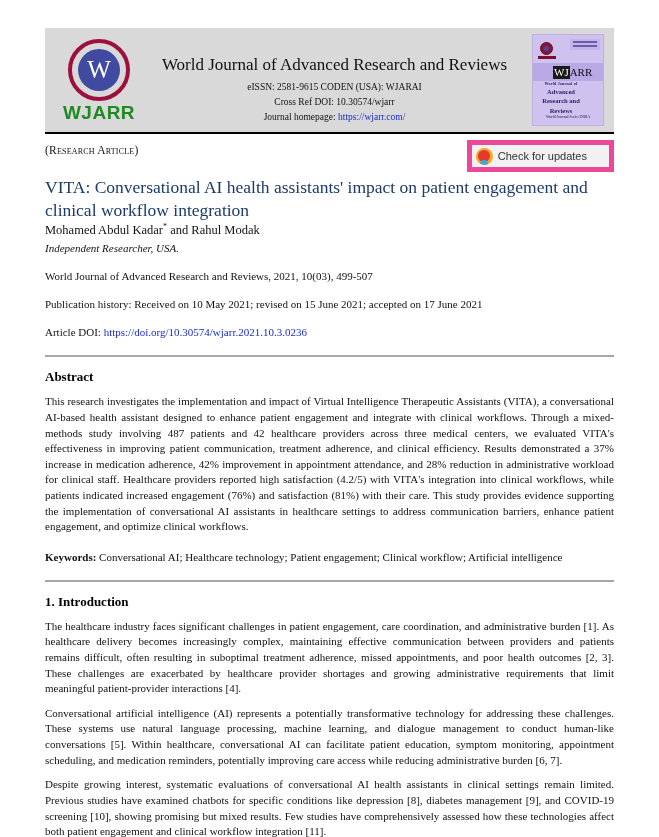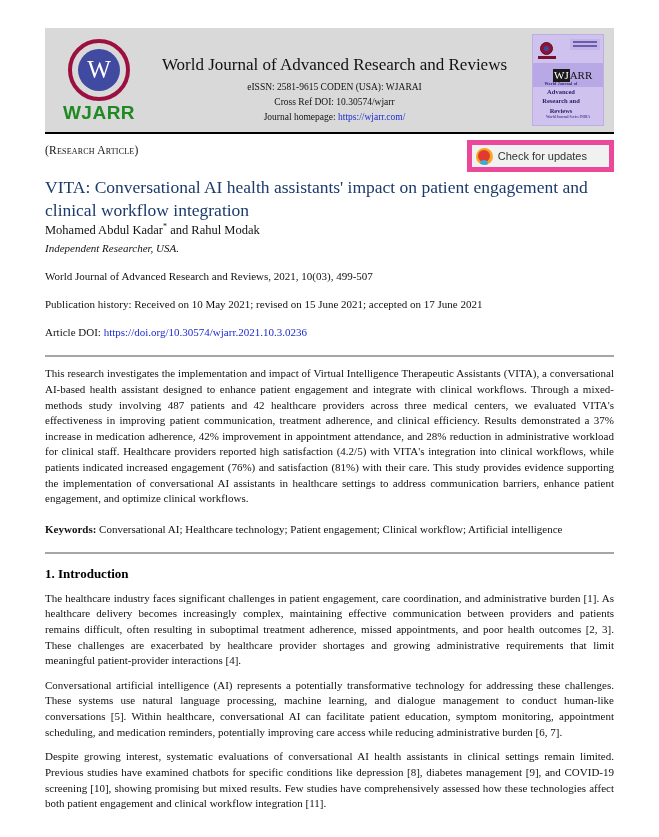--- a/index.html
+++ b/index.html
@@ -154,21 +154,21 @@
   }
   .cover-sealtext {
     position: absolute;
     left: 5px; top: 21px;
     width: 18px; height: 3px;
     background: #7a1030;
   }
   .cover-band {
     position: absolute;
     left: 0; right: 0; top: 28px;
-    height: 24px;
+    height: 18px;
     background: #b9a8e6;
     display: flex;
     align-items: center;
   }
   .cover-band .wj {
     background: #1a1a1a;
     color: #fff;
     font-family: "Liberation Serif", serif;
     font-size: 11px;
     padding: 0 1px;
@@ -387,20 +387,21 @@
     <div class="affiliation">Independent Researcher, USA.</div>
 
     <div class="citation">World Journal of Advanced Research and Reviews, 2021, 10(03), 499-507</div>
 
     <div class="pubhistory">Publication history: Received on 10 May 2021; revised on 15 June 2021; accepted on 17 June 2021</div>
 
     <div class="doi-line"><span>Article DOI: </span><a class="link" href="#">https://doi.org/10.30574/wjarr.2021.10.3.0236</a></div>
 
     <hr class="rule">
 
+    <div class="sec-heading-serif">Abstract</div>
     <p class="body">This research investigates the implementation and impact of Virtual Intelligence Therapeutic Assistants (VITA), a conversational AI-based health assistant designed to enhance patient engagement and integrate with clinical workflows. Through a mixed-methods study involving 487 patients and 42 healthcare providers across three medical centers, we evaluated VITA's effectiveness in improving patient communication, treatment adherence, and clinical efficiency. Results demonstrated a 37% increase in medication adherence, 42% improvement in appointment attendance, and 28% reduction in administrative workload for clinical staff. Healthcare providers reported high satisfaction (4.2/5) with VITA's integration into clinical workflows, while patients indicated increased engagement (76%) and satisfaction (81%) with their care. This study provides evidence supporting the implementation of conversational AI assistants in healthcare settings to address communication barriers, enhance patient engagement, and optimize clinical workflows.</p>
 
     <div class="keywords"><b>Keywords:</b><span> Conversational AI; Healthcare technology; Patient engagement; Clinical workflow; Artificial intelligence</span></div>
 
     <hr class="rule">
 
     <div class="sec-heading-serif">1. Introduction</div>
 
     <p class="body">The healthcare industry faces significant challenges in patient engagement, care coordination, and administrative burden [1]. As healthcare delivery becomes increasingly complex, maintaining effective communication between providers and patients remains difficult, often resulting in suboptimal treatment adherence, missed appointments, and poor health outcomes [2, 3]. These challenges are exacerbated by healthcare provider shortages and growing administrative requirements that limit meaningful patient-provider interactions [4].</p>
     <p class="body">Conversational artificial intelligence (AI) represents a potentially transformative technology for addressing these challenges. These systems use natural language processing, machine learning, and dialogue management to conduct human-like conversations [5]. Within healthcare, conversational AI can facilitate patient education, symptom monitoring, appointment scheduling, and medication reminders, potentially improving care access while reducing administrative burden [6, 7].</p>

